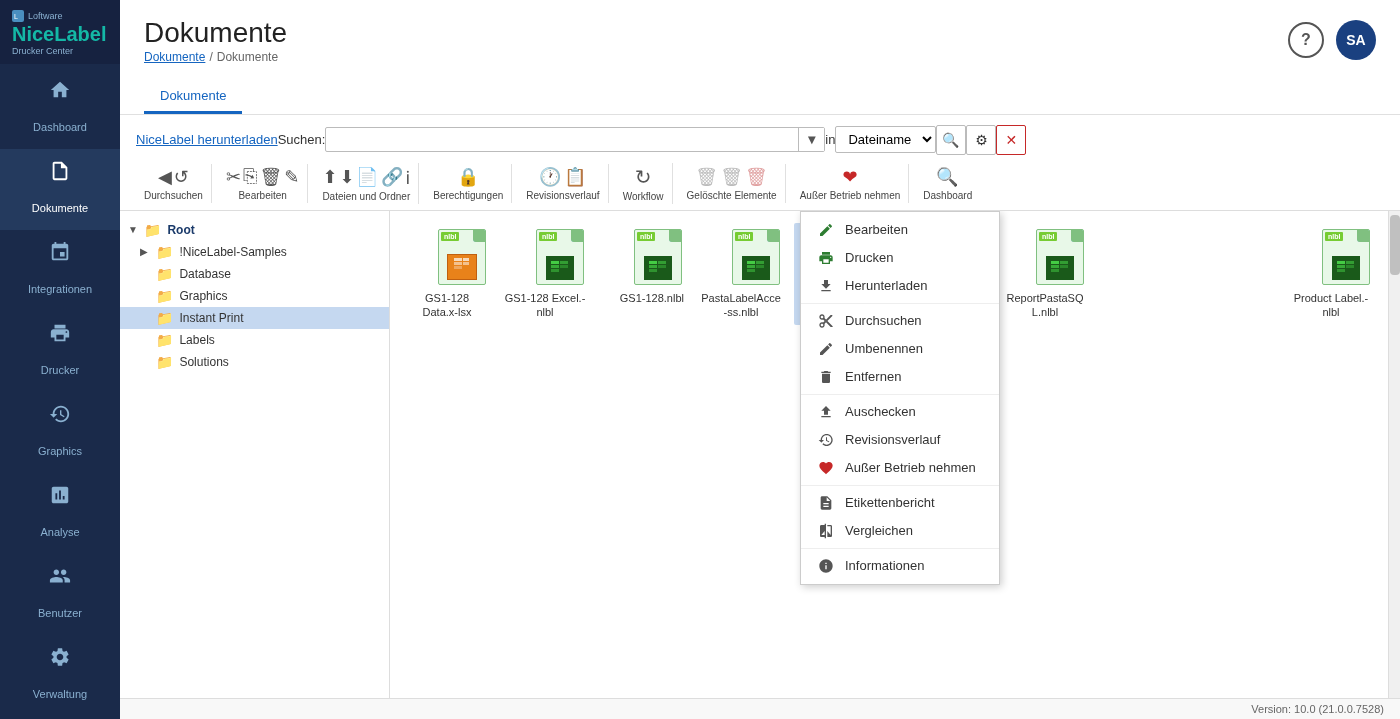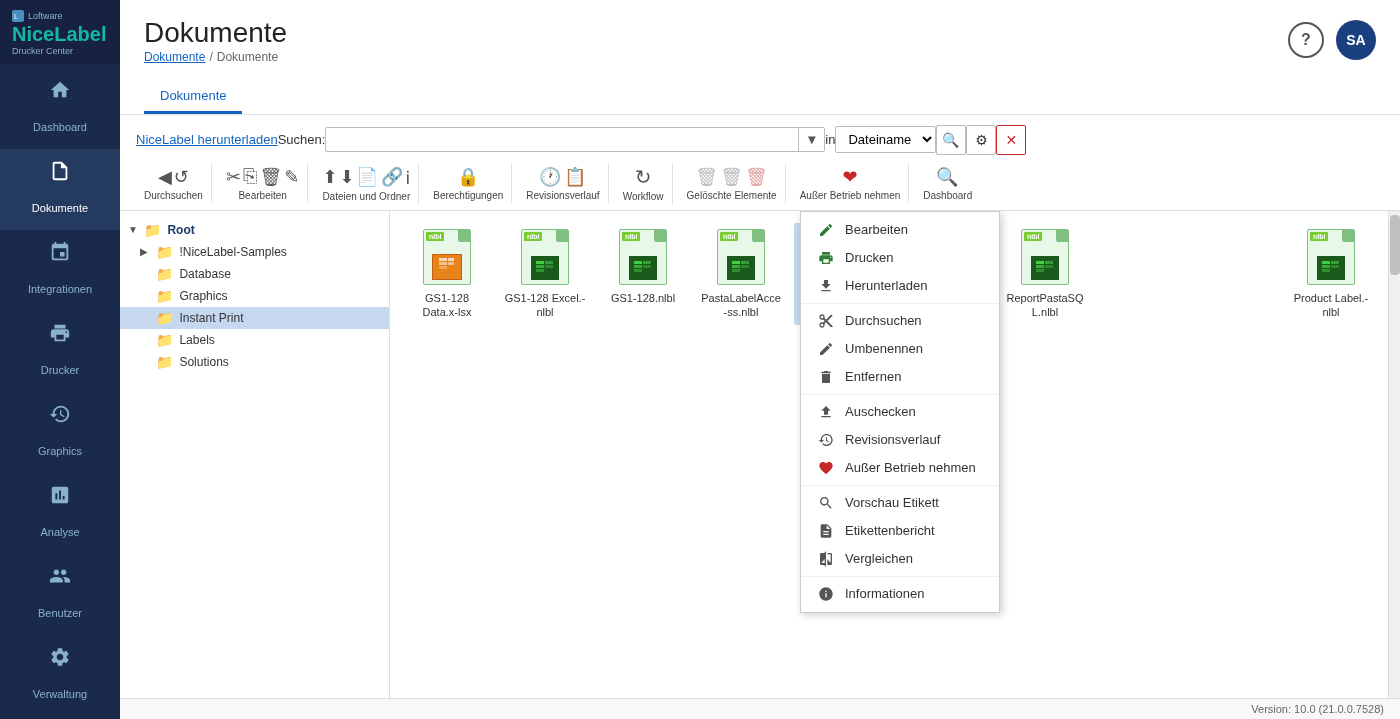--- a/index.html
+++ b/index.html
@@ -291,21 +291,21 @@
       overflow-y: auto;
       display: flex;
       flex-wrap: wrap;
       align-content: flex-start;
       gap: 8px;
       position: relative;
     }
     .file-item {
       display: flex;
       flex-direction: column;
-      align-items: center;
+      align-items: flex-end;
       width: 90px;
       cursor: pointer;
       padding: 6px 4px;
       border-radius: 2px;
     }
     .file-item.selected { background: #c5d8f0; }
     .file-icon {
       width: 52px; height: 58px;
       margin-bottom: 4px;
       position: relative;
@@ -868,28 +868,20 @@
               <svg width="16" height="16" viewBox="0 0 24 24" fill="#c62828">
                   <path d="M12 21.35l-1.45-1.32C5.4 15.36 2 12.28 2 8.5 2 5.42 4.42 3 7.5 3c1.74 0 3.41.81 4.5 2.09C13.09 3.81 14.76 3 16.5 3 19.58 3 22 5.42 22 8.5c0 3.78-3.4 6.86-8.55 11.54L12 21.35z"></path>
                 </svg>
             </span>
             <span>Außer Betrieb nehmen</span>
           </div>
           <div class="ctx-separator"></div>
           <div class="ctx-item">
             <span class="ctx-icon">
               <svg width="16" height="16" viewBox="0 0 24 24" fill="#555">
-                  <path d="M15.5 14h-.79l-.28-.27C15.41 12.59 16 11.11 16 9.5 16 5.91 13.09 3 9.5 3S3 5.91 3 9.5 5.91 16 9.5 16c1.61 0 3.09-.59 4.23-1.57l.27.28v.79l5 4.99L20.49 19l-4.99-5zm-6 0C7.01 14 5 11.99 5 9.5S7.01 5 9.5 5 14 7.01 14 9.5 11.99 14 9.5 14z"></path>
-                </svg>
-            </span>
-            <span>Vorschau Etikett</span>
-          </div>
-          <div class="ctx-item">
-            <span class="ctx-icon">
-              <svg width="16" height="16" viewBox="0 0 24 24" fill="#555">
                   <path d="M14 2H6c-1.1 0-2 .9-2 2v16c0 1.1.9 2 2 2h12c1.1 0 2-.9 2-2V8l-6-6zm2 16H8v-2h8v2zm0-4H8v-2h8v2zm-3-5V3.5L18.5 9H13z"></path>
                 </svg>
             </span>
             <span>Etikettenbericht</span>
           </div>
           <div class="ctx-item">
             <span class="ctx-icon">
               <svg width="16" height="16" viewBox="0 0 24 24" fill="#555">
                   <path d="M10 3H5c-1.1 0-2 .9-2 2v14c0 1.1.9 2 2 2h5v2h2V1h-2v2zm0 15H5l5-6v6zm9-15h-5v2h5v13l-5-6v9h5c1.1 0 2-.9 2-2V5c0-1.1-.9-2-2-2z"></path>
                 </svg>

